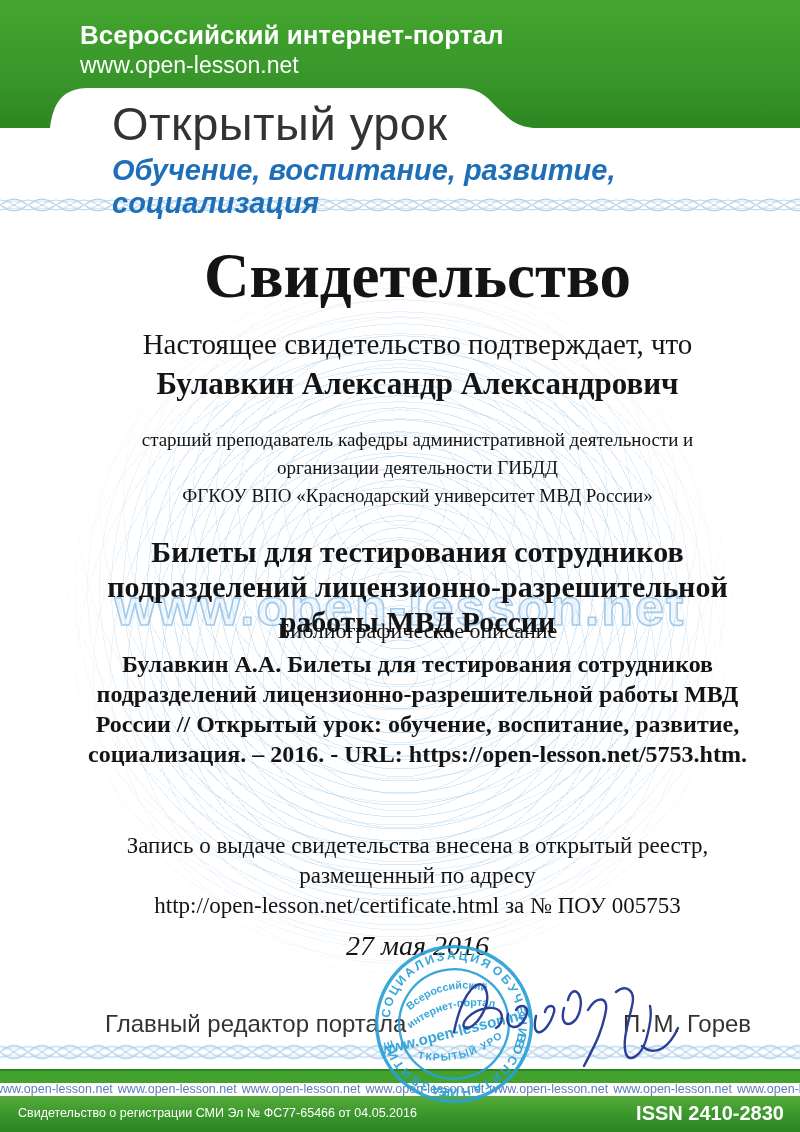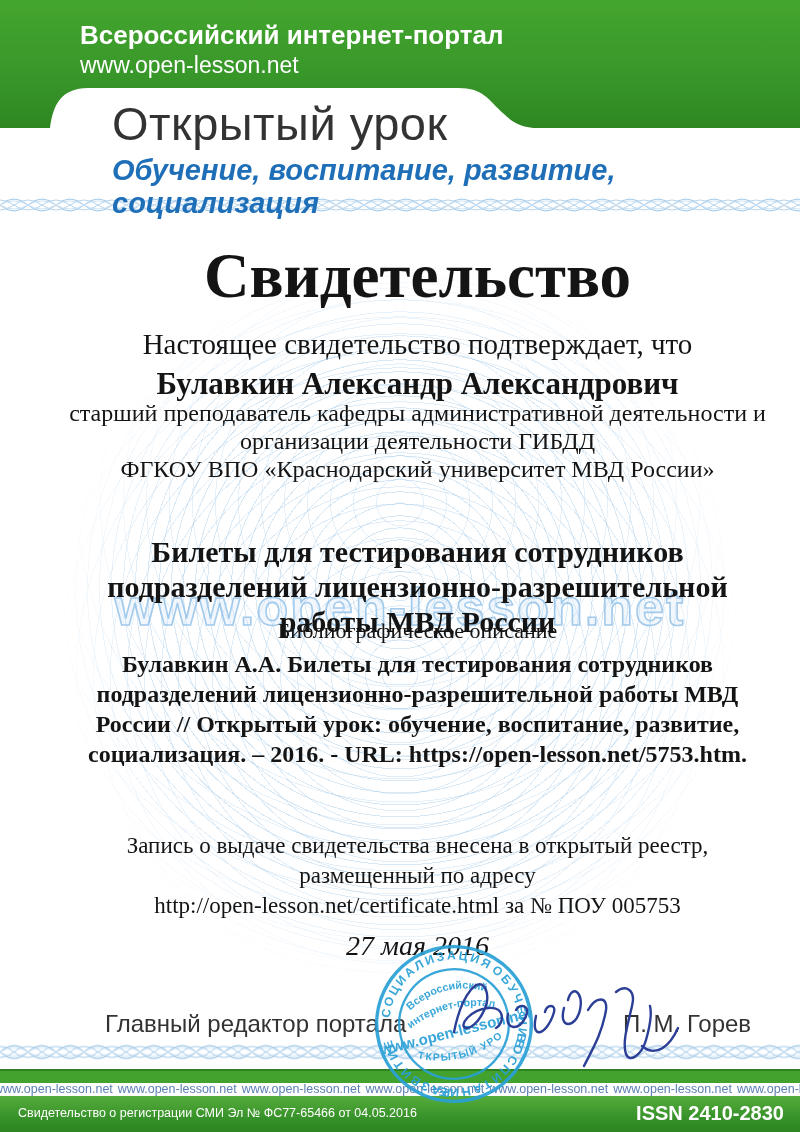--- a/index.html
+++ b/index.html
@@ -26,21 +26,21 @@
             mask-image:radial-gradient(ellipse 54% 54% at 50% 48%, #000 58%, transparent 79%);}
   .watermark{position:absolute;left:0;right:0;top:577px;text-align:center;z-index:1;
     font-size:52px;font-weight:700;letter-spacing:2px;
     color:rgba(208,230,247,.30);-webkit-text-stroke:1.6px rgba(148,194,231,.85);}
   
   .ser{font-family:"Liberation Serif","DejaVu Serif",serif;color:#141414;margin-left:35px;}
   .cline{position:absolute;left:30px;right:30px;text-align:center;z-index:2;}
   .title{top:240px;font-size:63px;font-weight:700;}
   .intro{top:328px;font-size:29px;}
   .pname{top:366px;font-size:31px;font-weight:700;}
-  .ppos{top:399px;font-size:24px;line-height:28px;}
+  .ppos{top:426px;font-size:19px;line-height:28px;}
   .action{top:497px;font-size:26px;}
   .work{top:534px;font-size:30px;font-weight:700;line-height:35px;}
   .work span{display:inline-block;max-width:730px;}
   .biblio{top:618px;font-size:22px;}
   .cite{top:649px;font-size:24px;font-weight:700;line-height:30px;}
   .cite span{display:inline-block;max-width:720px;}
   .usage{top:770px;font-size:23px;line-height:30px;}
   .registry{top:831px;font-size:23px;line-height:30px;}
   .date{top:930px;font-size:28px;font-style:italic;}
   

